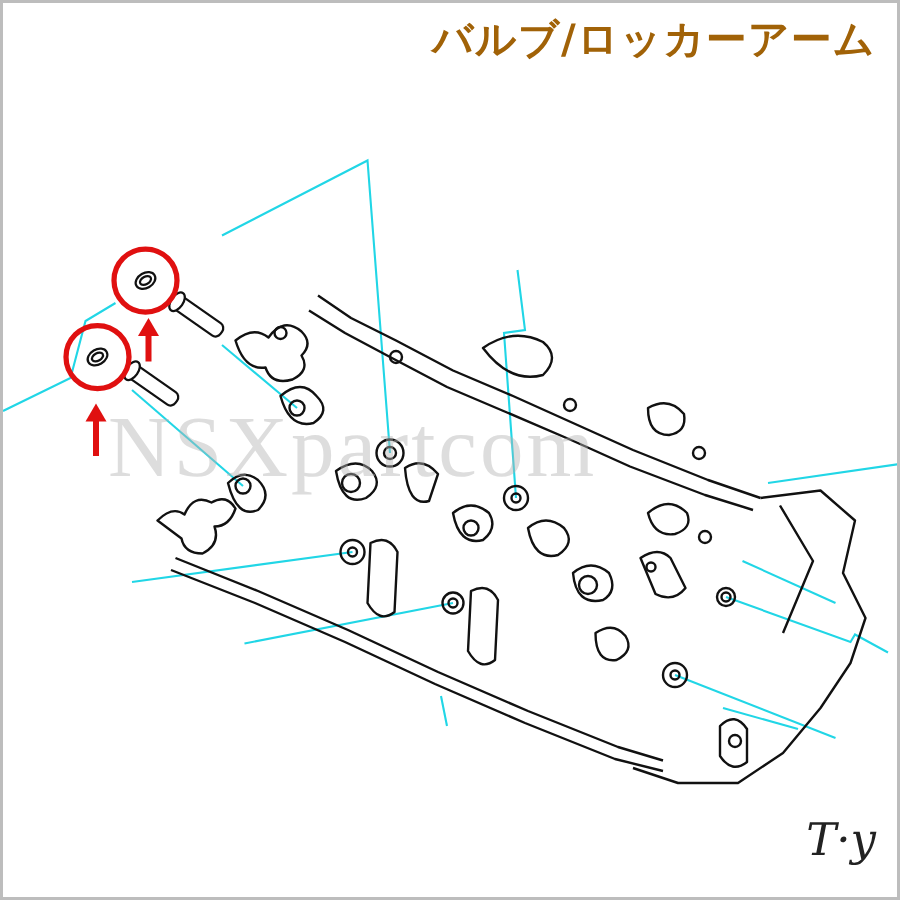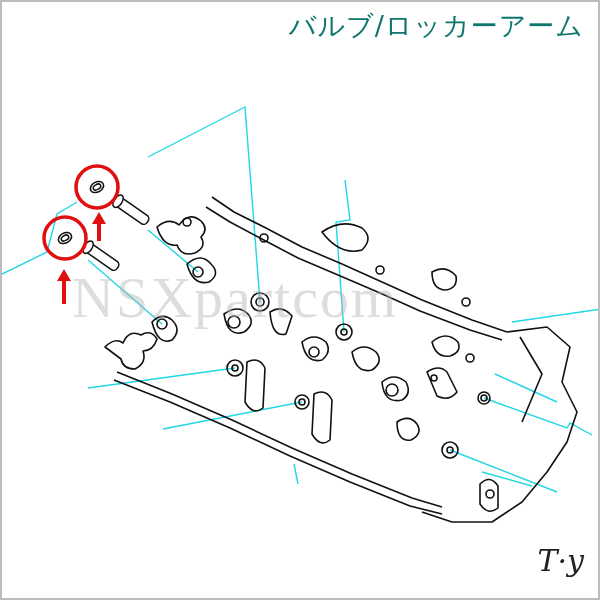--- a/index.html
+++ b/index.html
@@ -9,22 +9,22 @@
     box-sizing: border-box;
     border: 2px solid #bdbdbd;
     background: #ffffff;
     overflow: hidden;
     font-family: "DejaVu Sans", sans-serif;
   }
   .title {
     position: absolute;
     top: 6px; right: 14px;
     font-size: 27px;
-    font-weight: normal;
-    color: #0f766e;
+    font-weight: bold;
+    color: #a16207;
     letter-spacing: 1px;
     white-space: nowrap;
   }
   .watermark {
     position: absolute;
     left: 70px; top: 262px;
     font-family: Liberation Serif, serif;
     font-size: 58px;
     font-weight: normal;
     color: rgba(180,180,180,0.45);

